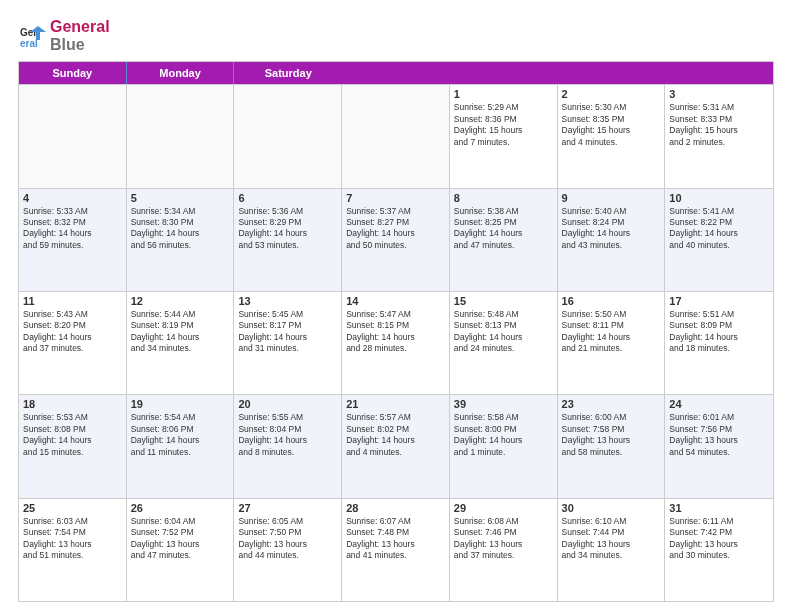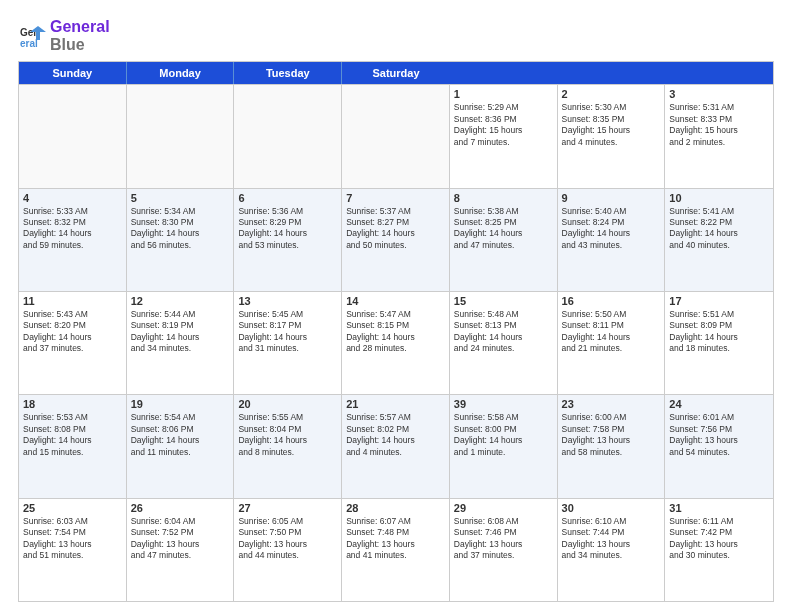--- a/index.html
+++ b/index.html
@@ -48,21 +48,21 @@
     }
     .calendar {
       flex: 1;
       display: flex;
       flex-direction: column;
       border: 1px solid #ccc;
     }
     .cal-header {
       display: grid;
       grid-template-columns: repeat(7, 1fr);
-      background: #1d4ed8;
+      background: #a21caf;
     }
     .cal-header-cell {
       color: #fff;
       font-size: 11px;
       font-weight: bold;
       text-align: center;
       padding: 5px 2px;
       border-right: 1px solid #5a8fd4;
     }
     .cal-header-cell:last-child { border-right: none; }
@@ -109,36 +109,35 @@
   <div class="header">
     <div class="logo">
       <svg class="logo-icon" viewBox="0 0 28 28">
         <rect x="0" y="0" width="28" height="28" fill="none"></rect>
         <text x="2" y="14" font-size="10" font-weight="bold" fill="#333">Gen</text>
         <text x="2" y="25" font-size="10" font-weight="bold" fill="#4a90d9">eral</text>
         <polygon points="20,4 28,10 22,10 22,18 18,18 18,10 12,10" fill="#4a90d9"></polygon>
       </svg>
       <div>
         <div style="font-size:16px;font-weight:bold;color:#333;line-height:1.1;">
-          <span style="color:#6d28d9;">General</span>
+          <span style="color:#be185d;">General</span>
         </div>
         <div style="font-size:16px;font-weight:bold;color:#737373;line-height:1.1;">Blue</div>
       </div>
     </div>
     <div class="title-block">
       <h1></h1>
       <h2></h2>
     </div>
   </div>
 
   <div class="calendar">
     <div class="cal-header">
     <div class="cal-header-cell">Sunday</div>
         <div class="cal-header-cell">Monday</div>
-        <div class="cal-header-cell">Tuesday</div>
         <div class="cal-header-cell">Saturday</div>
       </div>
     <div class="cal-body">
     <div class="cal-row">
           <div class="cal-cell empty"></div>
           <div class="cal-cell empty"></div>
           <div class="cal-cell empty"></div>
           <div class="cal-cell empty"></div>
           <div class="cal-cell">
             <div class="day-number">1</div>

